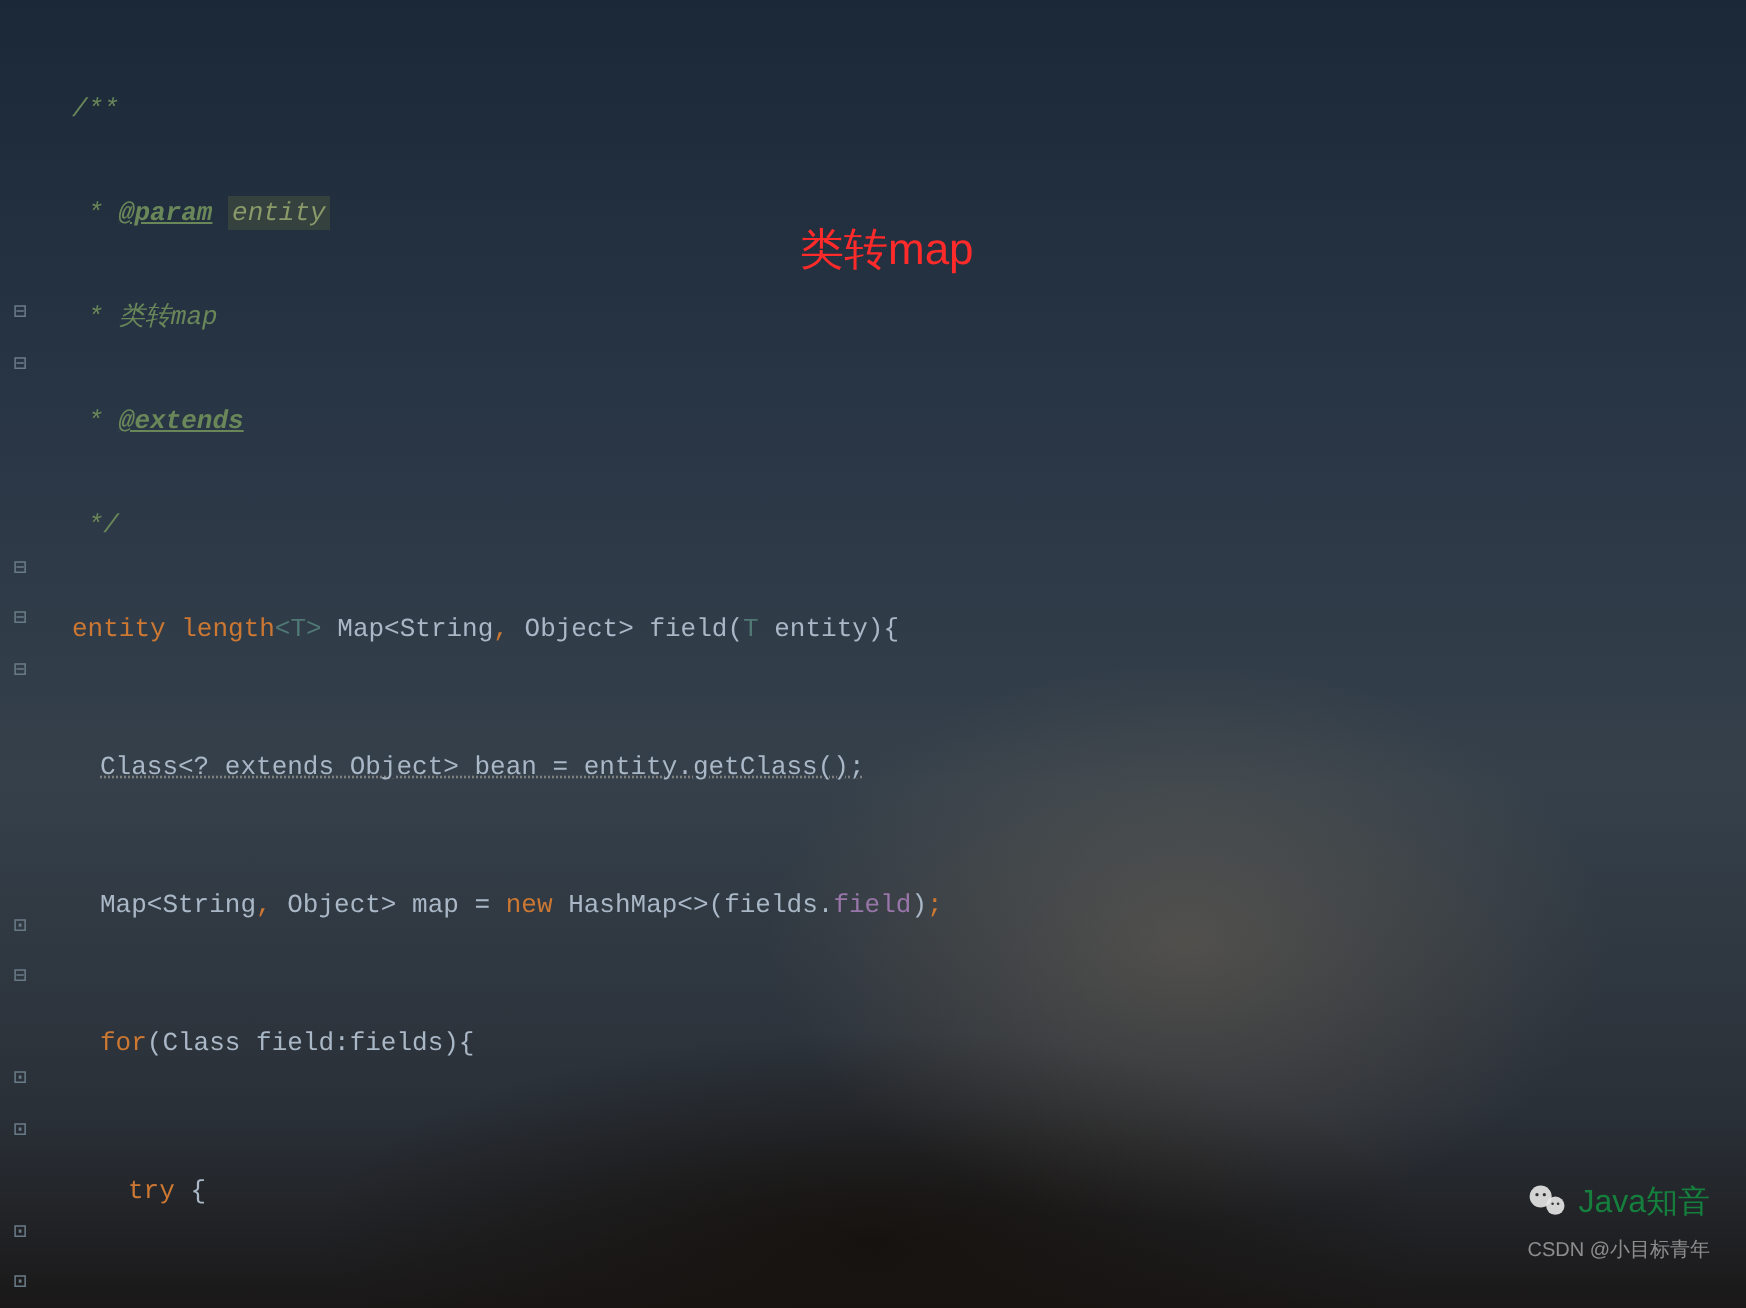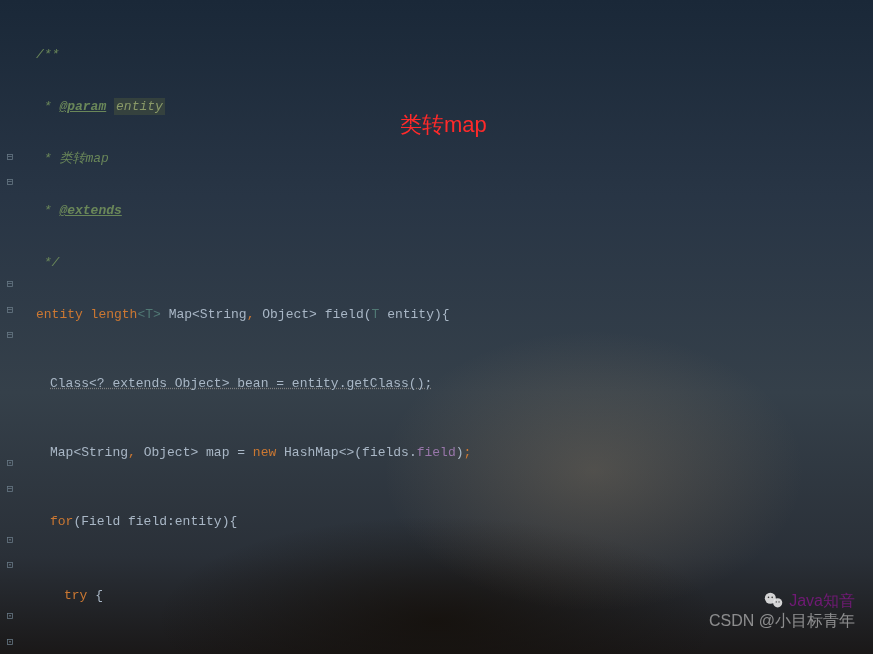--- a/index.html
+++ b/index.html
@@ -67,30 +67,30 @@
   }
   .watermark-wechat {
     position: absolute;
     right: 18px;
     bottom: 42px;
     display: flex;
     align-items: center;
     gap: 4px;
     font-family: "Microsoft YaHei", sans-serif;
     font-size: 16px;
-    color: #701a75;
+    color: #15803d;
     pointer-events: none;
   }
   .watermark-wechat svg { width: 22px; height: 22px; }
   .watermark-csdn {
     position: absolute;
     right: 18px;
     bottom: 22px;
     font-family: "Microsoft YaHei", sans-serif;
-    font-size: 16px;
+    font-size: 10px;
     color: rgba(230,230,230,0.55);
     pointer-events: none;
   }
 </style>
 </head>
 <body>
 <div class="bg-texture"></div>
 
 <div class="gutter">
   <div class="g-row" style="margin-top:16px"></div>
@@ -144,21 +144,21 @@
 
 <div class="code">
 <div class="i1 doc">/**</div>
 <div class="i1"><span class="doc"> * </span><span class="doc-tag">@param</span><span class="doc"> </span><span class="doc-param">entity</span></div>
 <div class="i1 doc"> * 类转map</div>
 <div class="i1"><span class="doc"> * </span><span class="doc-tag">@extends</span></div>
 <div class="i1 doc"> */</div>
 <div class="i1"><span class="kw">entity </span><span class="kw">length</span><span class="generic">&lt;T&gt; </span><span>Map&lt;String</span><span class="kw">, </span><span>Object&gt; </span><span>field</span><span>(</span><span class="generic">T </span><span>entity){</span></div>
 <div class="i2"><span class="warn" style="text-decoration-line:underline">Class&lt;? extends Object&gt; bean = entity.getClass();</span></div>
 <div class="i2"><span>Map&lt;String</span><span class="kw">, </span><span>Object&gt; map = </span><span class="kw">new </span><span>HashMap&lt;&gt;(fields.</span><span class="field">field</span><span>)</span><span class="semi">;</span></div>
-<div class="i2"><span class="kw">for</span><span>(Field field:entity){</span></div>
+<div class="i2"><span class="kw">for</span><span>(Class field:fields){</span></div>
 <div class="i3"><span class="kw">try </span><span>{</span></div>
 
 
 
 
 
 
 
 
 

